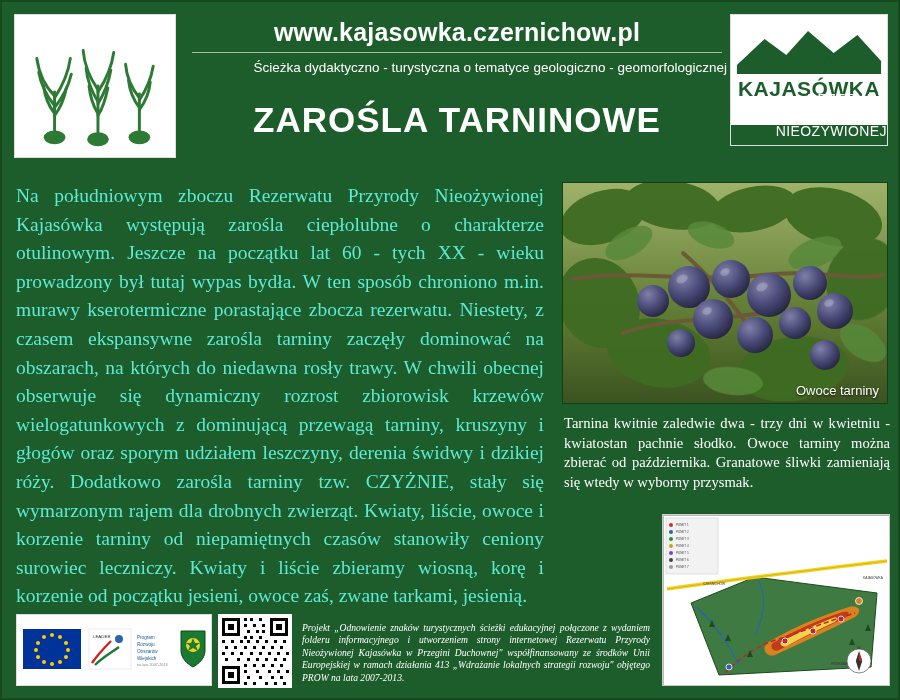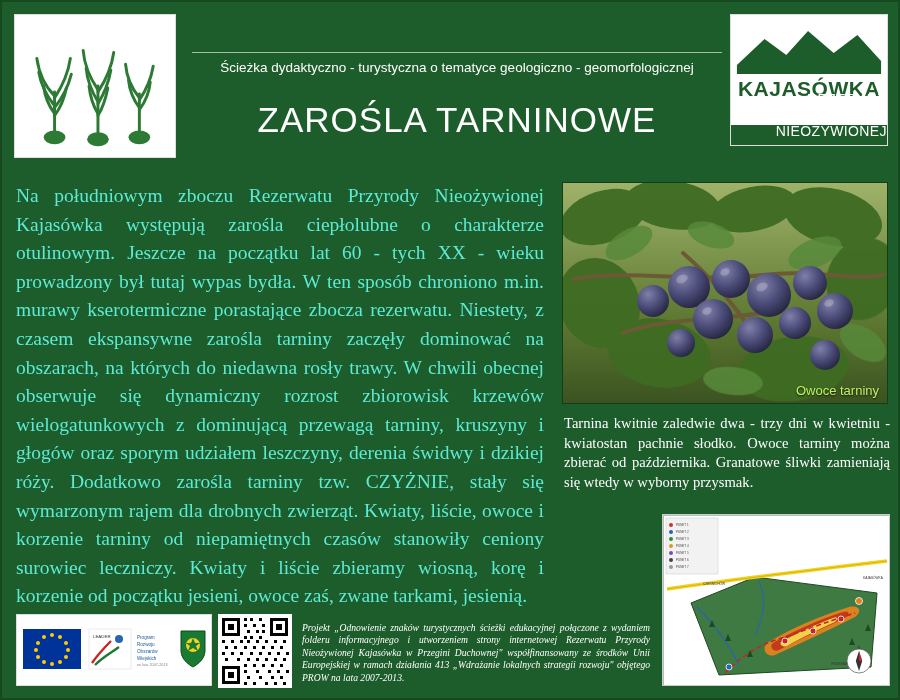--- a/index.html
+++ b/index.html
@@ -57,33 +57,33 @@
     top: 50px;
     width: 530px;
     height: 1px;
     background: #9fc0a3;
   }
   .subtitle {
     position: absolute;
     left: 185px;
     top: 58px;
     width: 540px;
-    text-align: center;
+    text-align: right;
     color: #ffffff;
     font-size: 13.5px;
   }
   .main-title {
     position: absolute;
     left: 185px;
     top: 98px;
     width: 540px;
     text-align: center;
     color: #ffffff;
     font-size: 35px;
-    font-weight: normal;
+    font-weight: bold;
     letter-spacing: 1px;
   }
   .reserve-logo {
     position: absolute;
     right: 14px;
     top: 12px;
     width: 158px;
     height: 132px;
     background: #ffffff;
     border: 1px solid #ddd;
@@ -146,21 +146,21 @@
     overflow: hidden;
     background: #4b6b2a;
     border: 1px solid #123e18;
     box-sizing: border-box;
   }
   .photo svg { display: block; }
   .photo-caption {
     position: absolute;
     right: 8px;
     bottom: 5px;
-    color: #bef264;
+    color: #ffffff;
     font-size: 13px;
     text-shadow: 0 1px 2px rgba(0,0,0,0.8);
   }
   .photo-text {
     position: absolute;
     left: 562px;
     top: 412px;
     width: 326px;
     color: #ffffff;
     font-size: 14.6px;
@@ -248,20 +248,21 @@
           <path d="M126 86 C133 76 138 64 140 52"></path>
           <path d="M126 94 C120 86 116 76 115 66"></path>
           <path d="M126 96 C132 88 136 78 137 68"></path>
         </g>
         <ellipse cx="40" cy="124" rx="11" ry="7" fill="#2d7a35"></ellipse>
         <ellipse cx="84" cy="126" rx="11" ry="7" fill="#2d7a35"></ellipse>
         <ellipse cx="126" cy="124" rx="11" ry="7" fill="#2d7a35"></ellipse>
       </svg>
     </div>
 
+    <div class="site-url">www.kajasowka.czernichow.pl</div>
     <div class="rule"></div>
     <div class="subtitle">Ścieżka dydaktyczno - turystyczna o tematyce geologiczno - geomorfologicznej</div>
     <div class="main-title">ZAROŚLA TARNINOWE</div>
 
     <div class="reserve-logo">
       <svg class="rl-hill" viewBox="0 0 158 62" preserveAspectRatio="none">
         <rect x="0" y="0" width="158" height="62" fill="#ffffff"></rect>
         <path d="M6 50 L34 24 L56 40 L78 16 L104 38 L128 20 L152 46 L152 56 L6 56 Z" fill="#1d5c2b"></path>
         <g fill="#1d5c2b">
           <path d="M22 56 L28 40 L34 56 Z"></path>

